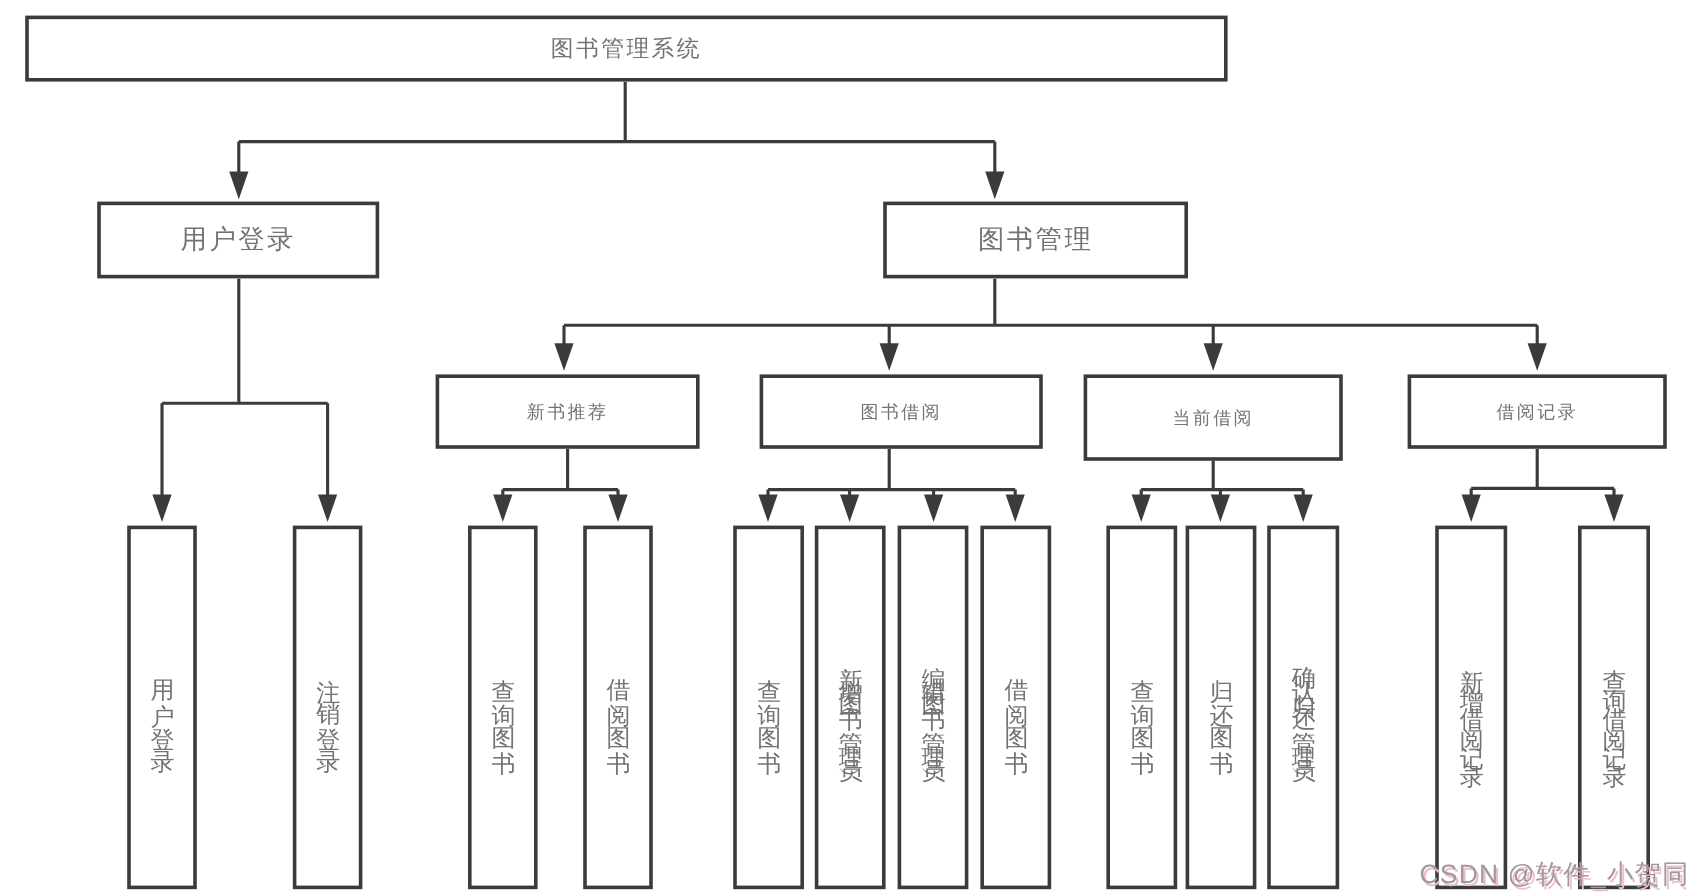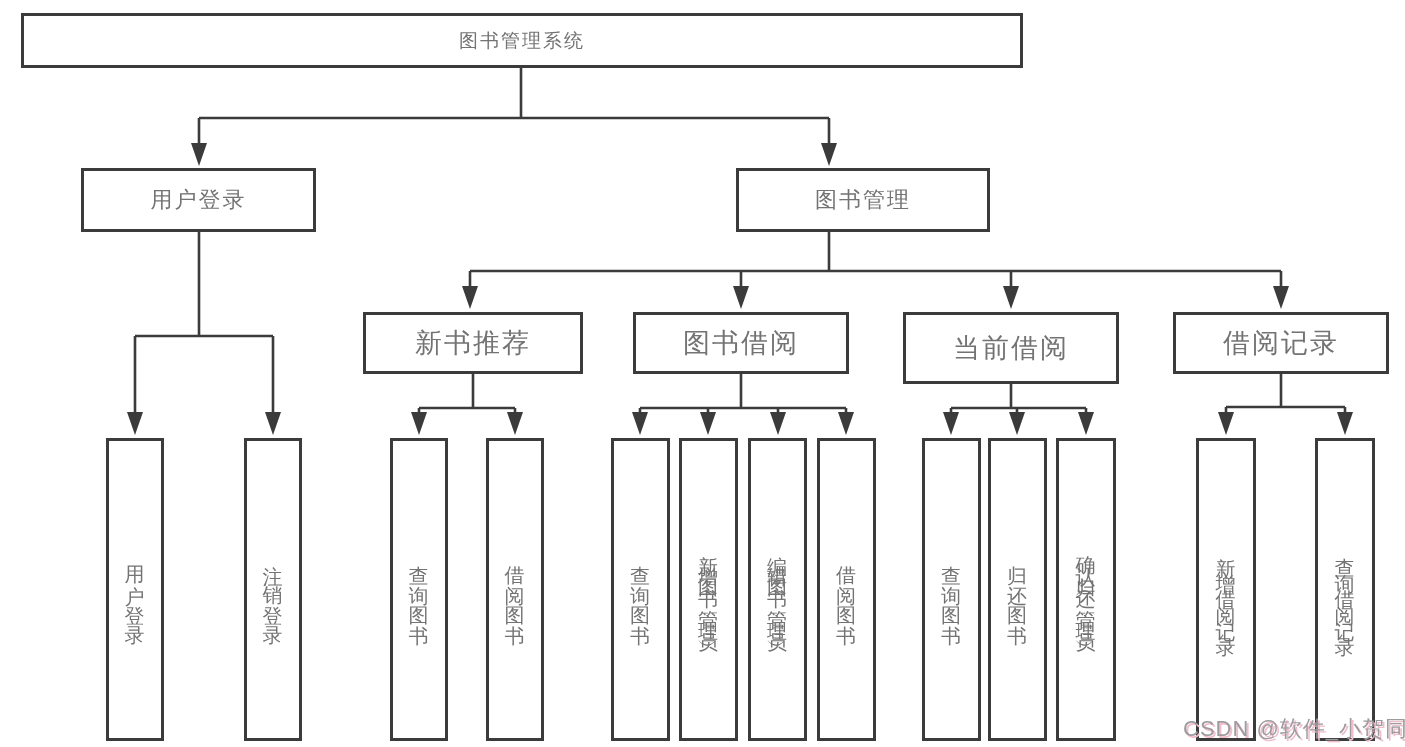--- a/index.html
+++ b/index.html
@@ -16,21 +16,21 @@
     box-sizing:border-box;
     background:#ffffff;
     border:3px solid #3b3b3b;
     display:flex;align-items:center;justify-content:center;
     color:#737373;
     z-index:1;
   }
   .hlabel{letter-spacing:2px;white-space:nowrap;}
   .root-label{font-size:19px;}
   .lv2-label{font-size:22px;}
-  .lv3-label{font-size:27px;}
+  .lv3-label{font-size:15px;}
   .vlabel{
     writing-mode:vertical-rl;
     text-orientation:mixed;
     font-size:20px;
     line-height:1;
     white-space:nowrap;
   }
   .ls4{letter-spacing:20px;}
   .ls6{letter-spacing:16px;}
   .ls9{letter-spacing:11px;}
@@ -97,21 +97,21 @@
   <div class="box" style="left:81px;top:168px;width:235px;height:64px;">
     <span class="hlabel lv2-label">用户登录</span>
   </div>
   <div class="box" style="left:712px;top:168px;width:254px;height:64px;margin-left:24px;">
     <span class="hlabel lv2-label">图书管理</span>
   </div>
 
   <div class="box" style="left:363px;top:312px;width:220px;height:62px;">
     <span class="hlabel lv3-label">新书推荐</span>
   </div>
-  <div class="box" style="left:633px;top:312px;width:216px;height:62px;align-items:center;">
+  <div class="box" style="left:633px;top:312px;width:236px;height:62px;align-items:center;">
     <span class="hlabel lv3-label">图书借阅</span>
   </div>
   <div class="box" style="left:903px;top:312px;width:216px;height:72px;">
     <span class="hlabel lv3-label">当前借阅</span>
   </div>
   <div class="box" style="left:1173px;top:312px;width:216px;height:62px;justify-content:center;">
     <span class="hlabel lv3-label">借阅记录</span>
   </div>
 
   <div class="box" style="left:106px;top:438px;width:58px;height:303px;">

